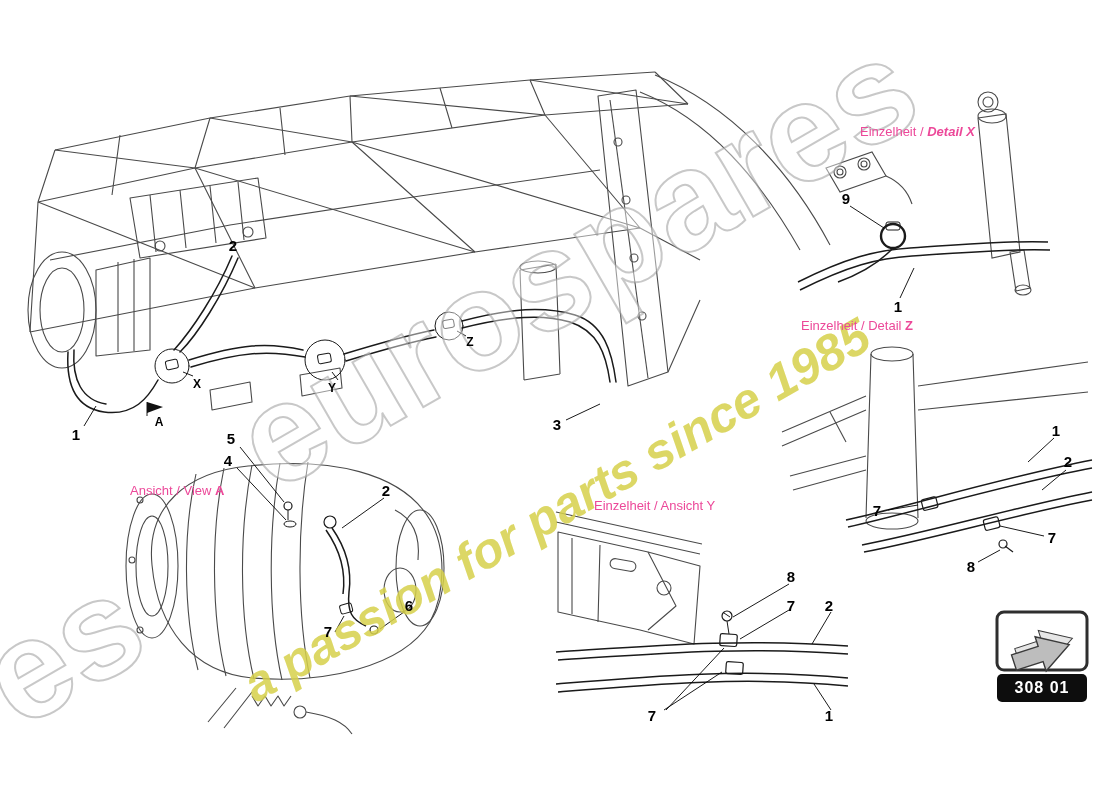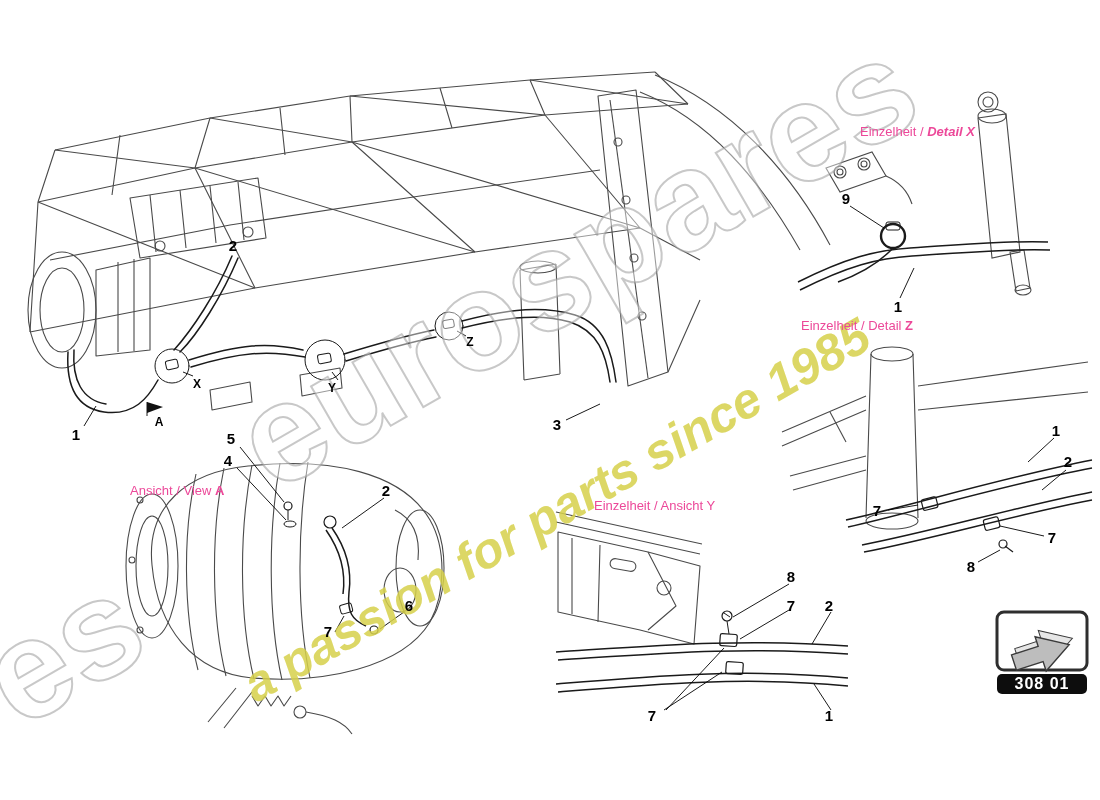--- a/index.html
+++ b/index.html
@@ -7,21 +7,21 @@
   .canvas { position:relative; width:1100px; height:800px; background:#fff;
             font-family:"Liberation Sans", sans-serif; overflow:hidden; }
   svg.art { position:absolute; left:0; top:0; }
   .callout { position:absolute; transform:translate(-50%,-50%);
              font:700 15px "Liberation Sans", sans-serif; color:#000; line-height:1; }
   .callout.sm { font-size:12px; }
   .sec-label { position:absolute; font:400 13px "Liberation Sans", sans-serif;
                color:#ec4899; white-space:nowrap; }
   .sec-label .code { font-weight:700; }
   .sec-label.italic-code .code { font-style:italic; }
-  .part-code { position:absolute; left:997px; top:674px; width:90px; height:20px;
+  .part-code { position:absolute; left:997px; top:674px; width:90px; height:28px;
                background:#0d0d0d; border-radius:5px; color:#fff;
                display:flex; align-items:center; justify-content:center;
                font:700 16px "Liberation Sans", sans-serif; letter-spacing:1px; }
 </style>
 </head>
 <body>
 
 <div class="canvas">
 
   <svg class="art" width="1100" height="800" viewBox="0 0 1100 800">

